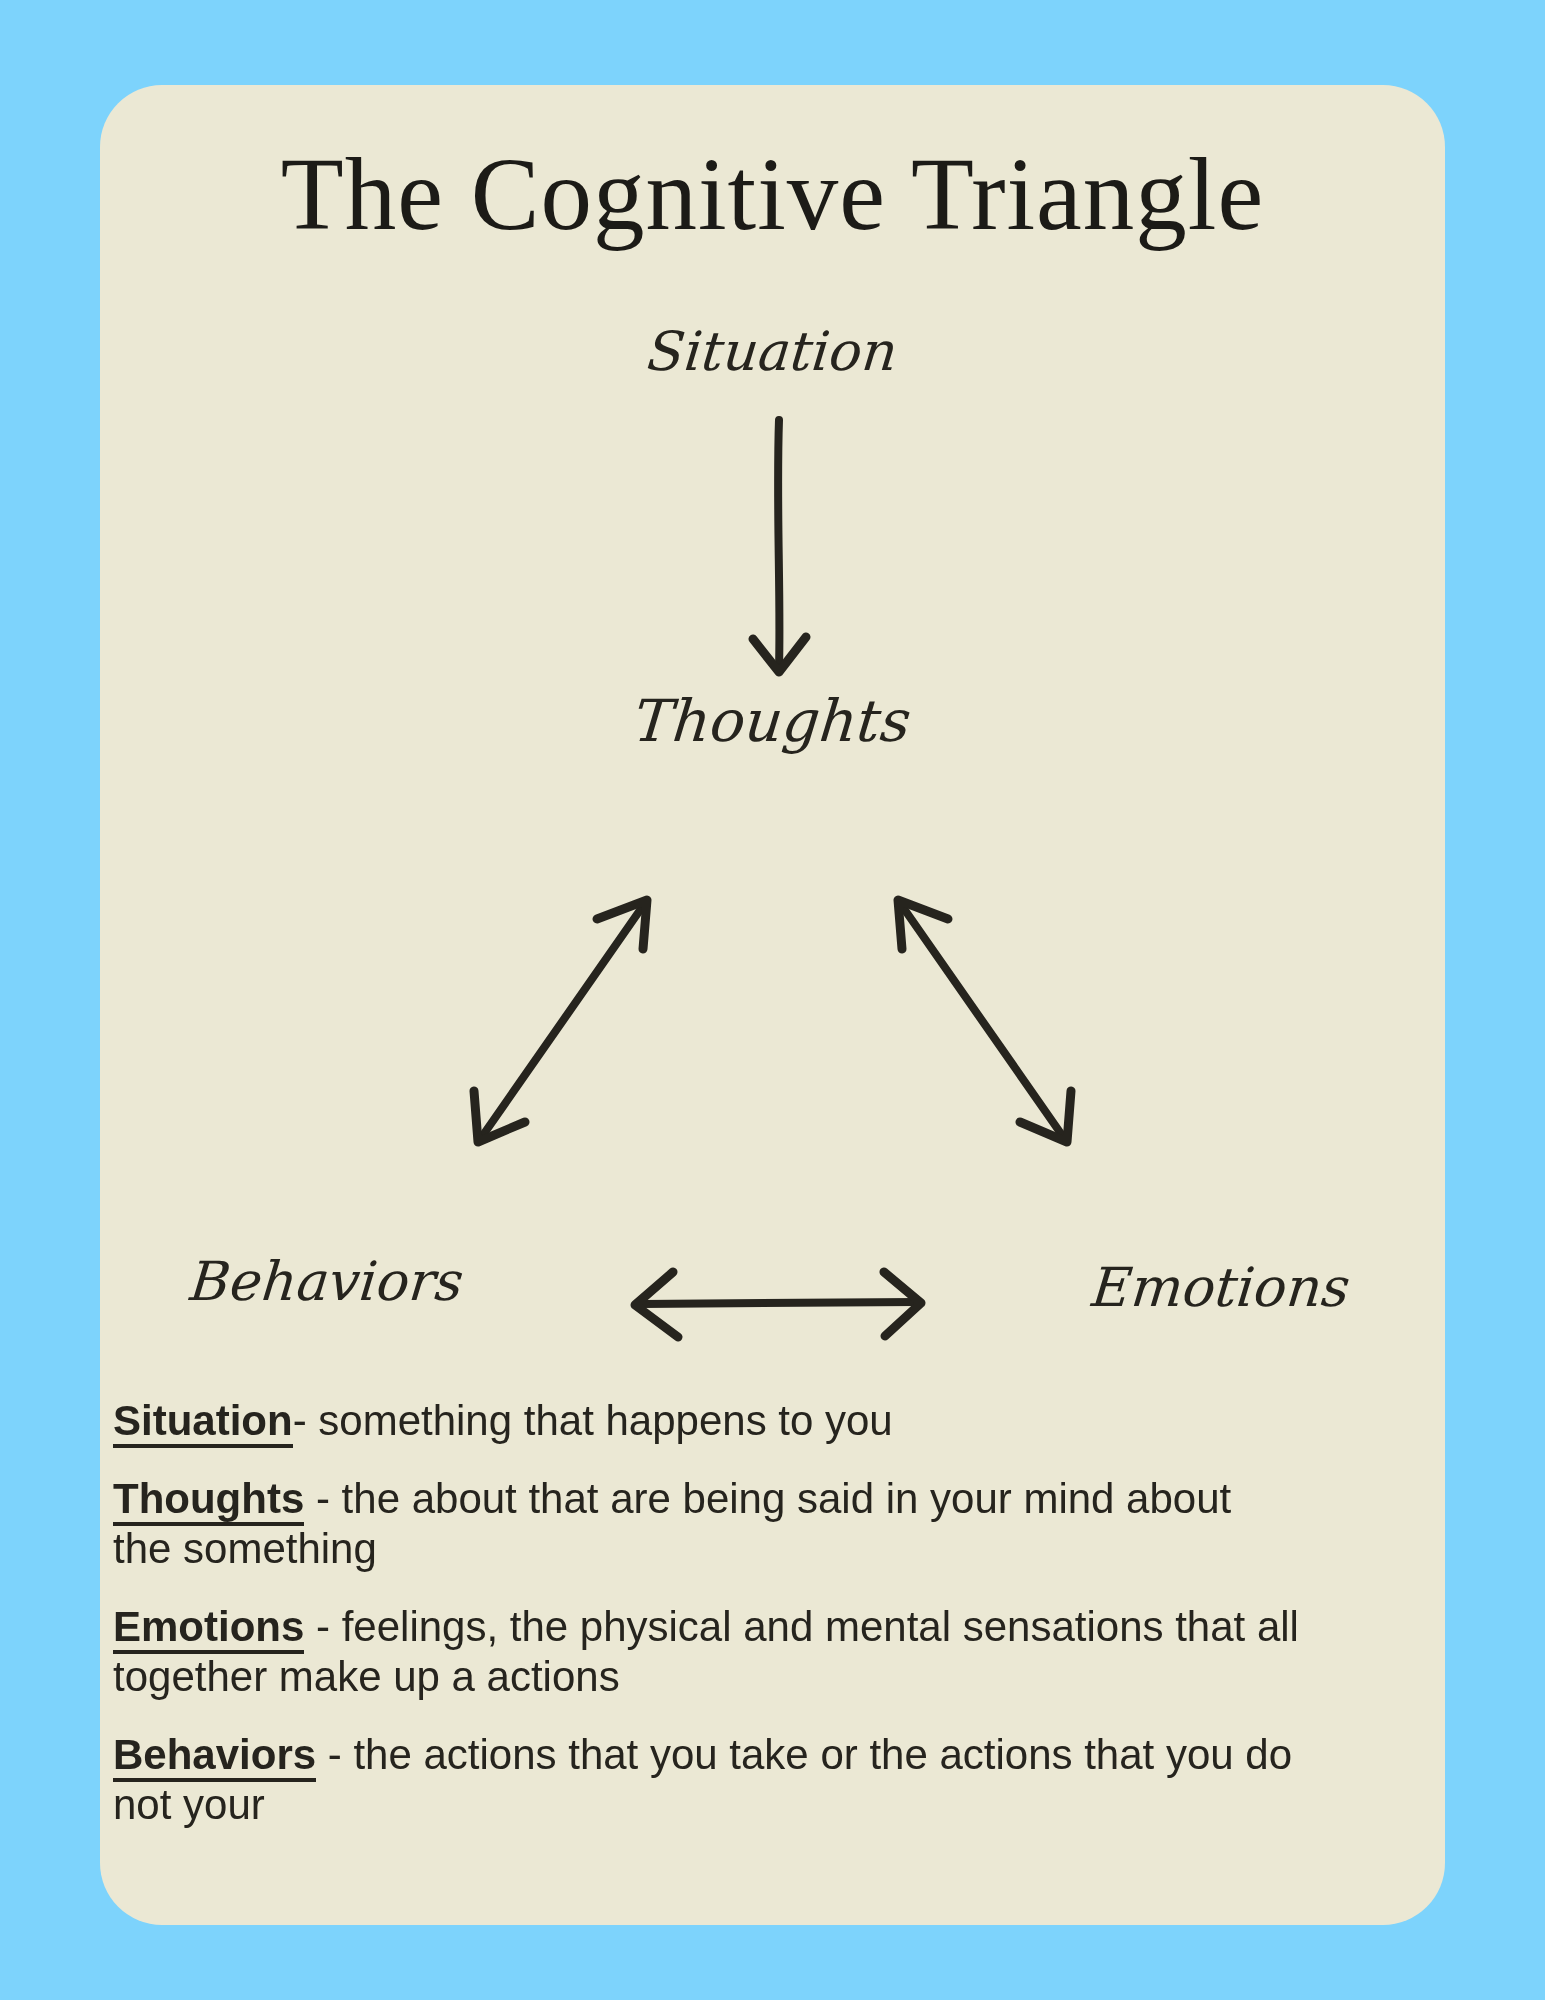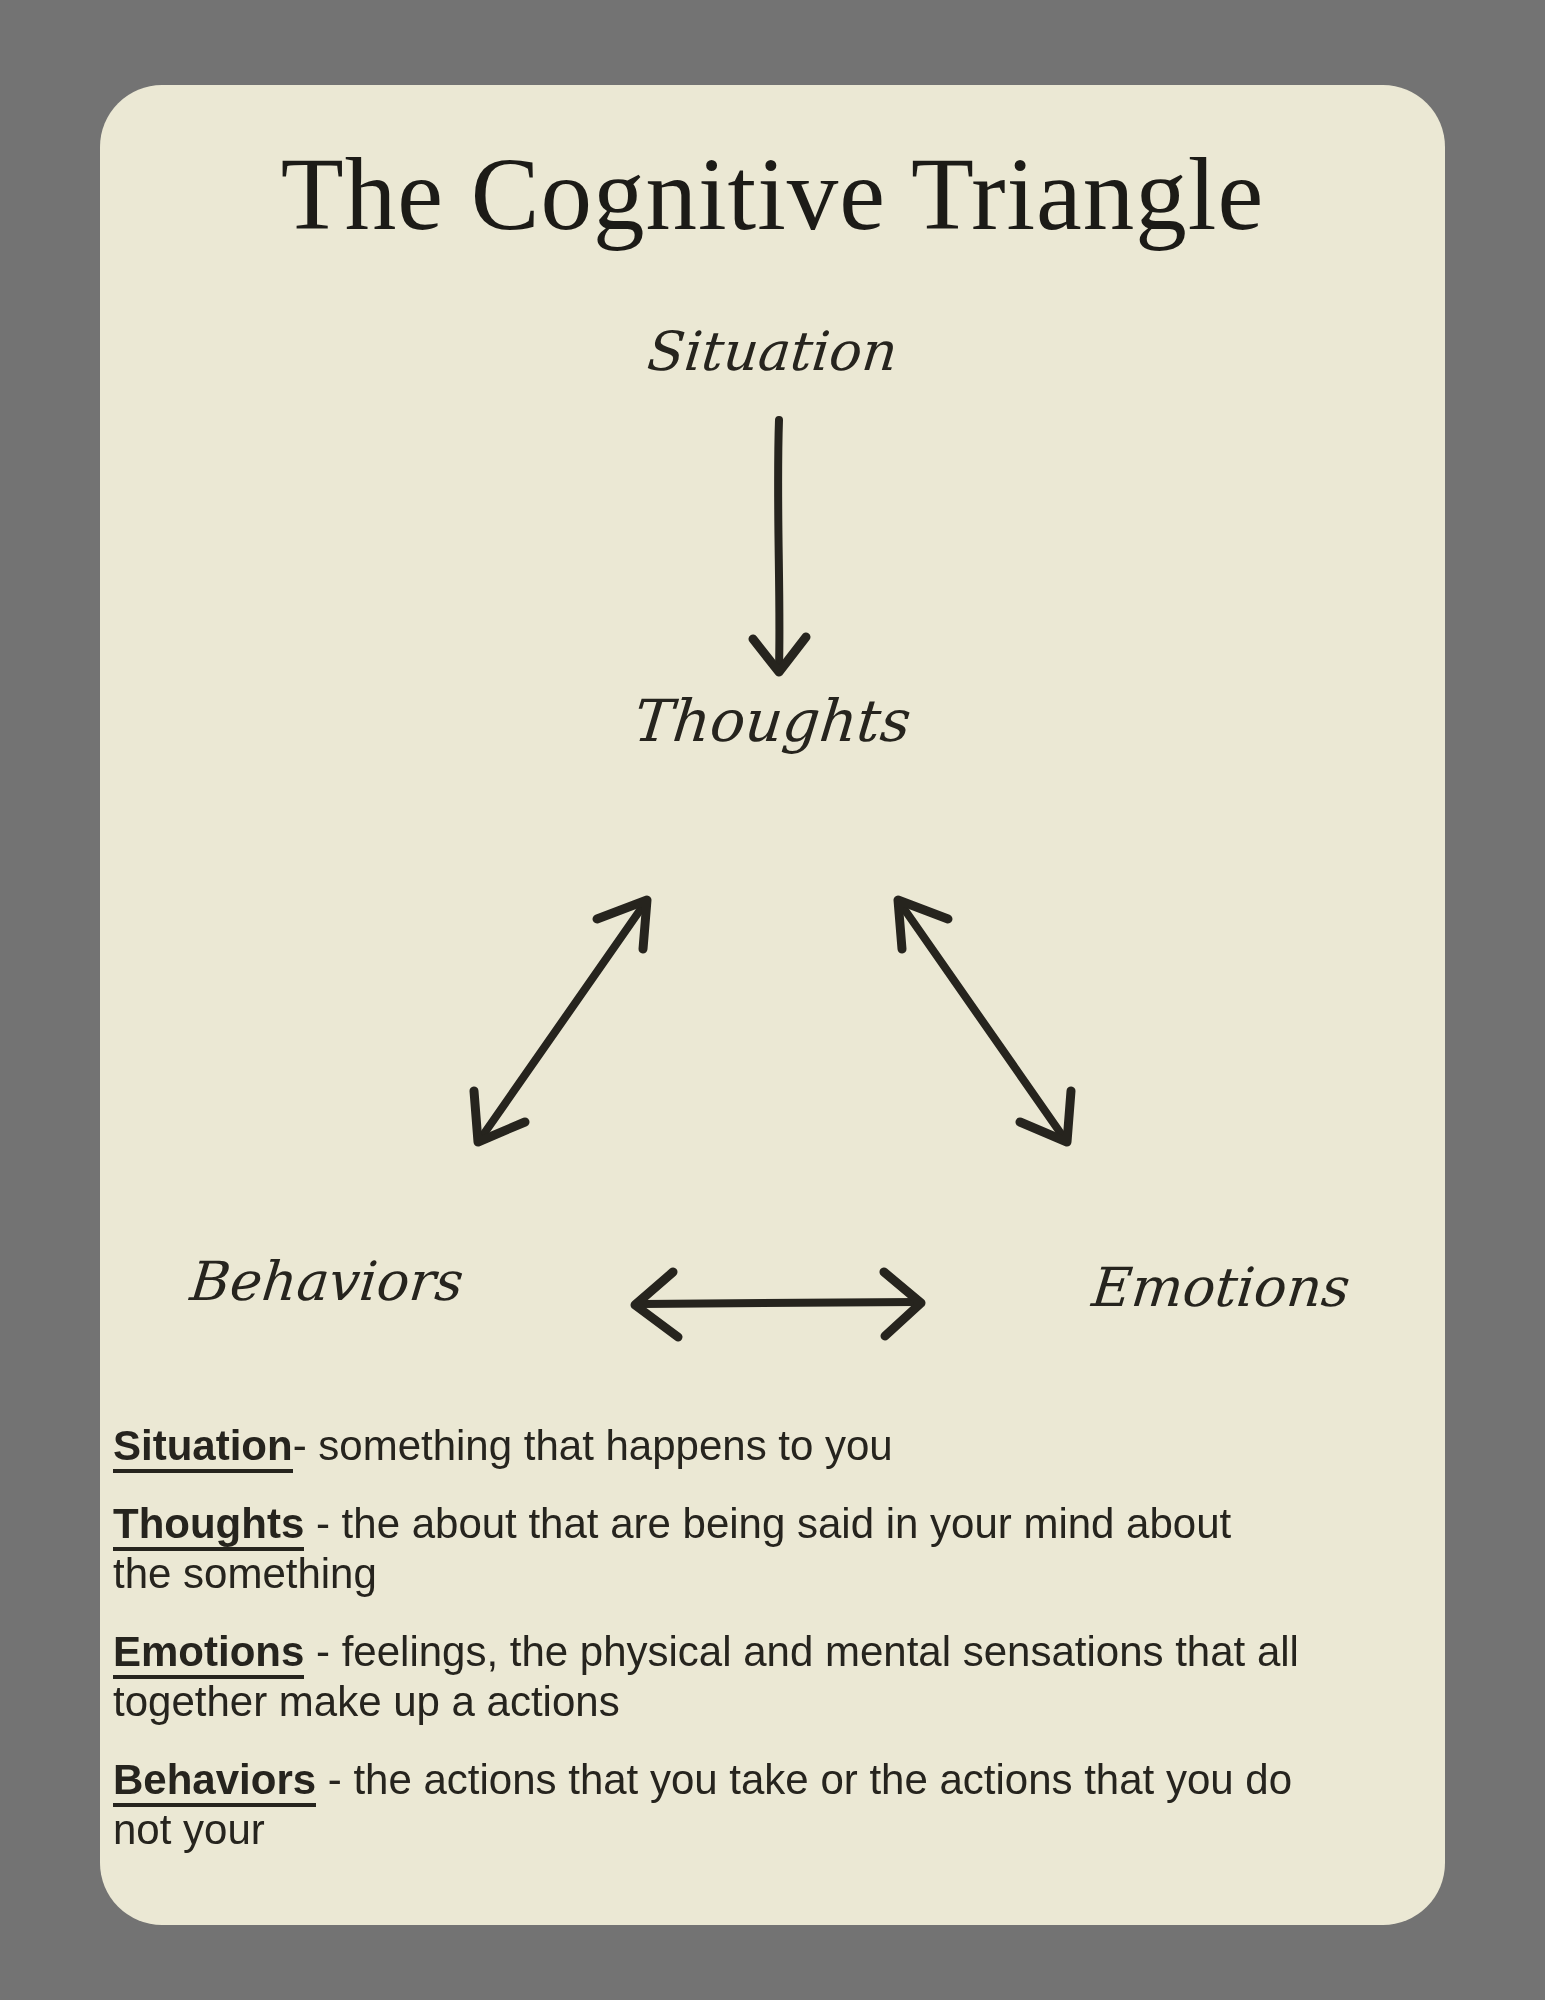--- a/index.html
+++ b/index.html
@@ -1,20 +1,20 @@
 <!DOCTYPE html>
 <html><head>
 <meta charset="utf-8">
 <style>
   html, body { margin: 0; padding: 0; }
   .page {
     position: relative;
     width: 1545px;
     height: 2000px;
-    background: #737373;
+    background: #7dd3fc;
     overflow: hidden;
     font-family: "Liberation Sans", sans-serif;
     color: #26241E;
   }
   .card {
     position: absolute;
     left: 100px;
     top: 85px;
     width: 1345px;
     height: 1840px;
@@ -62,21 +62,21 @@
   .head  { stroke-width: 9px; }
   .definitions {
     position: absolute;
     left: 113px;
     top: 1396px;
     width: 1302px;
     font-size: 42px;
     line-height: 50px;
     color: #26241E;
   }
-  .def-block { margin-bottom: 28px; margin-top: 25px; }
+  .def-block { margin-bottom: 28px; }
   .def-term {
     font-weight: 700;
     border-bottom: 4px solid #26241E;
   }
   .def-line2 { }
 </style>
 </head>
 <body>
 
 <div class="page">

